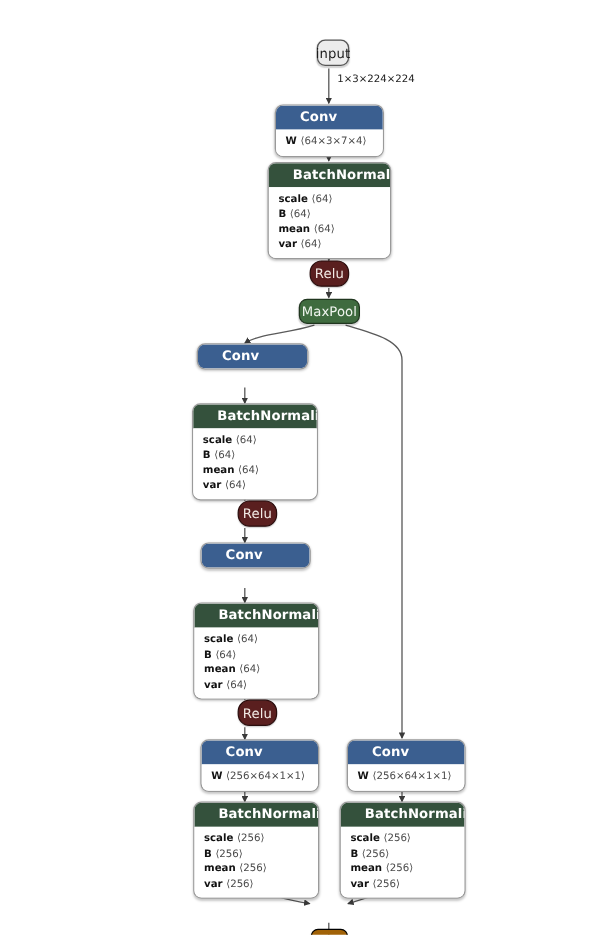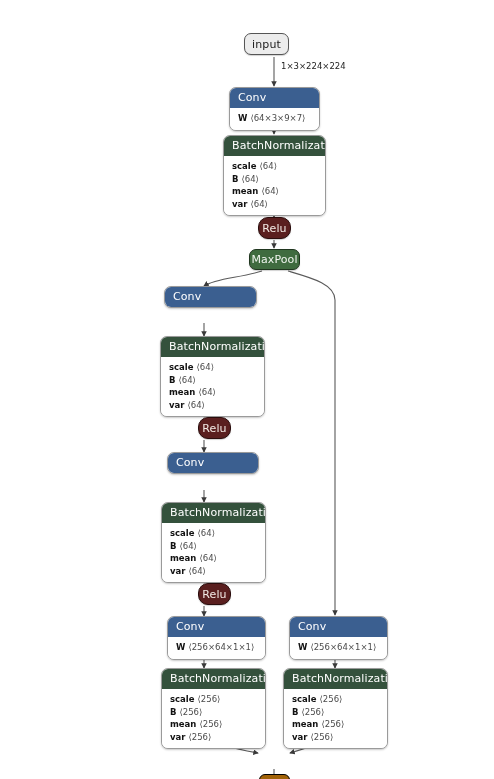--- a/index.html
+++ b/index.html
@@ -72,23 +72,24 @@
   .box {
     border-radius: 7px;
     background: #ffffff;
     border: 1px solid #9a9a9a;
     box-shadow: 0 1px 2px rgba(0,0,0,0.22);
     overflow: hidden;
   }
   .box-header {
     font-size: 11px;
     color: #ffffff;
-    padding: 3px 8px 4px 8px;
+    padding: 3px 8px 4px 20px;
     line-height: 13px;
     letter-spacing: 0.1px;
+    font-weight: bold;
   }
   .header-conv { background: #3b5f90; }
   .header-bn   { background: #34513c; }
 
   .box-body {
     padding: 4px 8px 5px 8px;
     background: #ffffff;
   }
   .param-row {
     font-size: 8.5px;
@@ -155,31 +156,31 @@
       <path d="M 335,654 L 335,668"></path>
 
       <path d="M 204,735 C 216,744 240,750 258,753"></path>
 
       <path d="M 335,735 C 322,744 300,750 290,753"></path>
     </g>
 
     <path d="M 274,769 L 274,779" stroke="#5a5a5a" stroke-width="1.1" fill="none"></path>
   </svg>
 
-  <div class="node pill pill-input" style="left:244px; top:33px; width:45px; height:22px;">
+  <div class="node pill pill-input" style="left:264px; top:33px; width:27px; height:22px;">
     <span>input</span>
   </div>
 
   <div class="edge-label" style="left:281px; top:61px;">1×3×224×224</div>
 
   <div class="node box" style="left:229px; top:87px; width:91px;">
     <div class="box-header header-conv">Conv</div>
     <div class="box-body">
       <div class="param-row">
-        <span class="param-name">W</span><span class="param-dims">⟨64×3×9×7⟩</span>
+        <span class="param-name">W</span><span class="param-dims">⟨64×3×7×4⟩</span>
       </div>
     </div>
   </div>
 
   <div class="node box" style="left:223px; top:135px; width:103px;">
     <div class="box-header header-bn">BatchNormalization</div>
     <div class="box-body">
       <div class="param-row">
         <span class="param-name">scale</span><span class="param-dims">⟨64⟩</span>
       </div>

